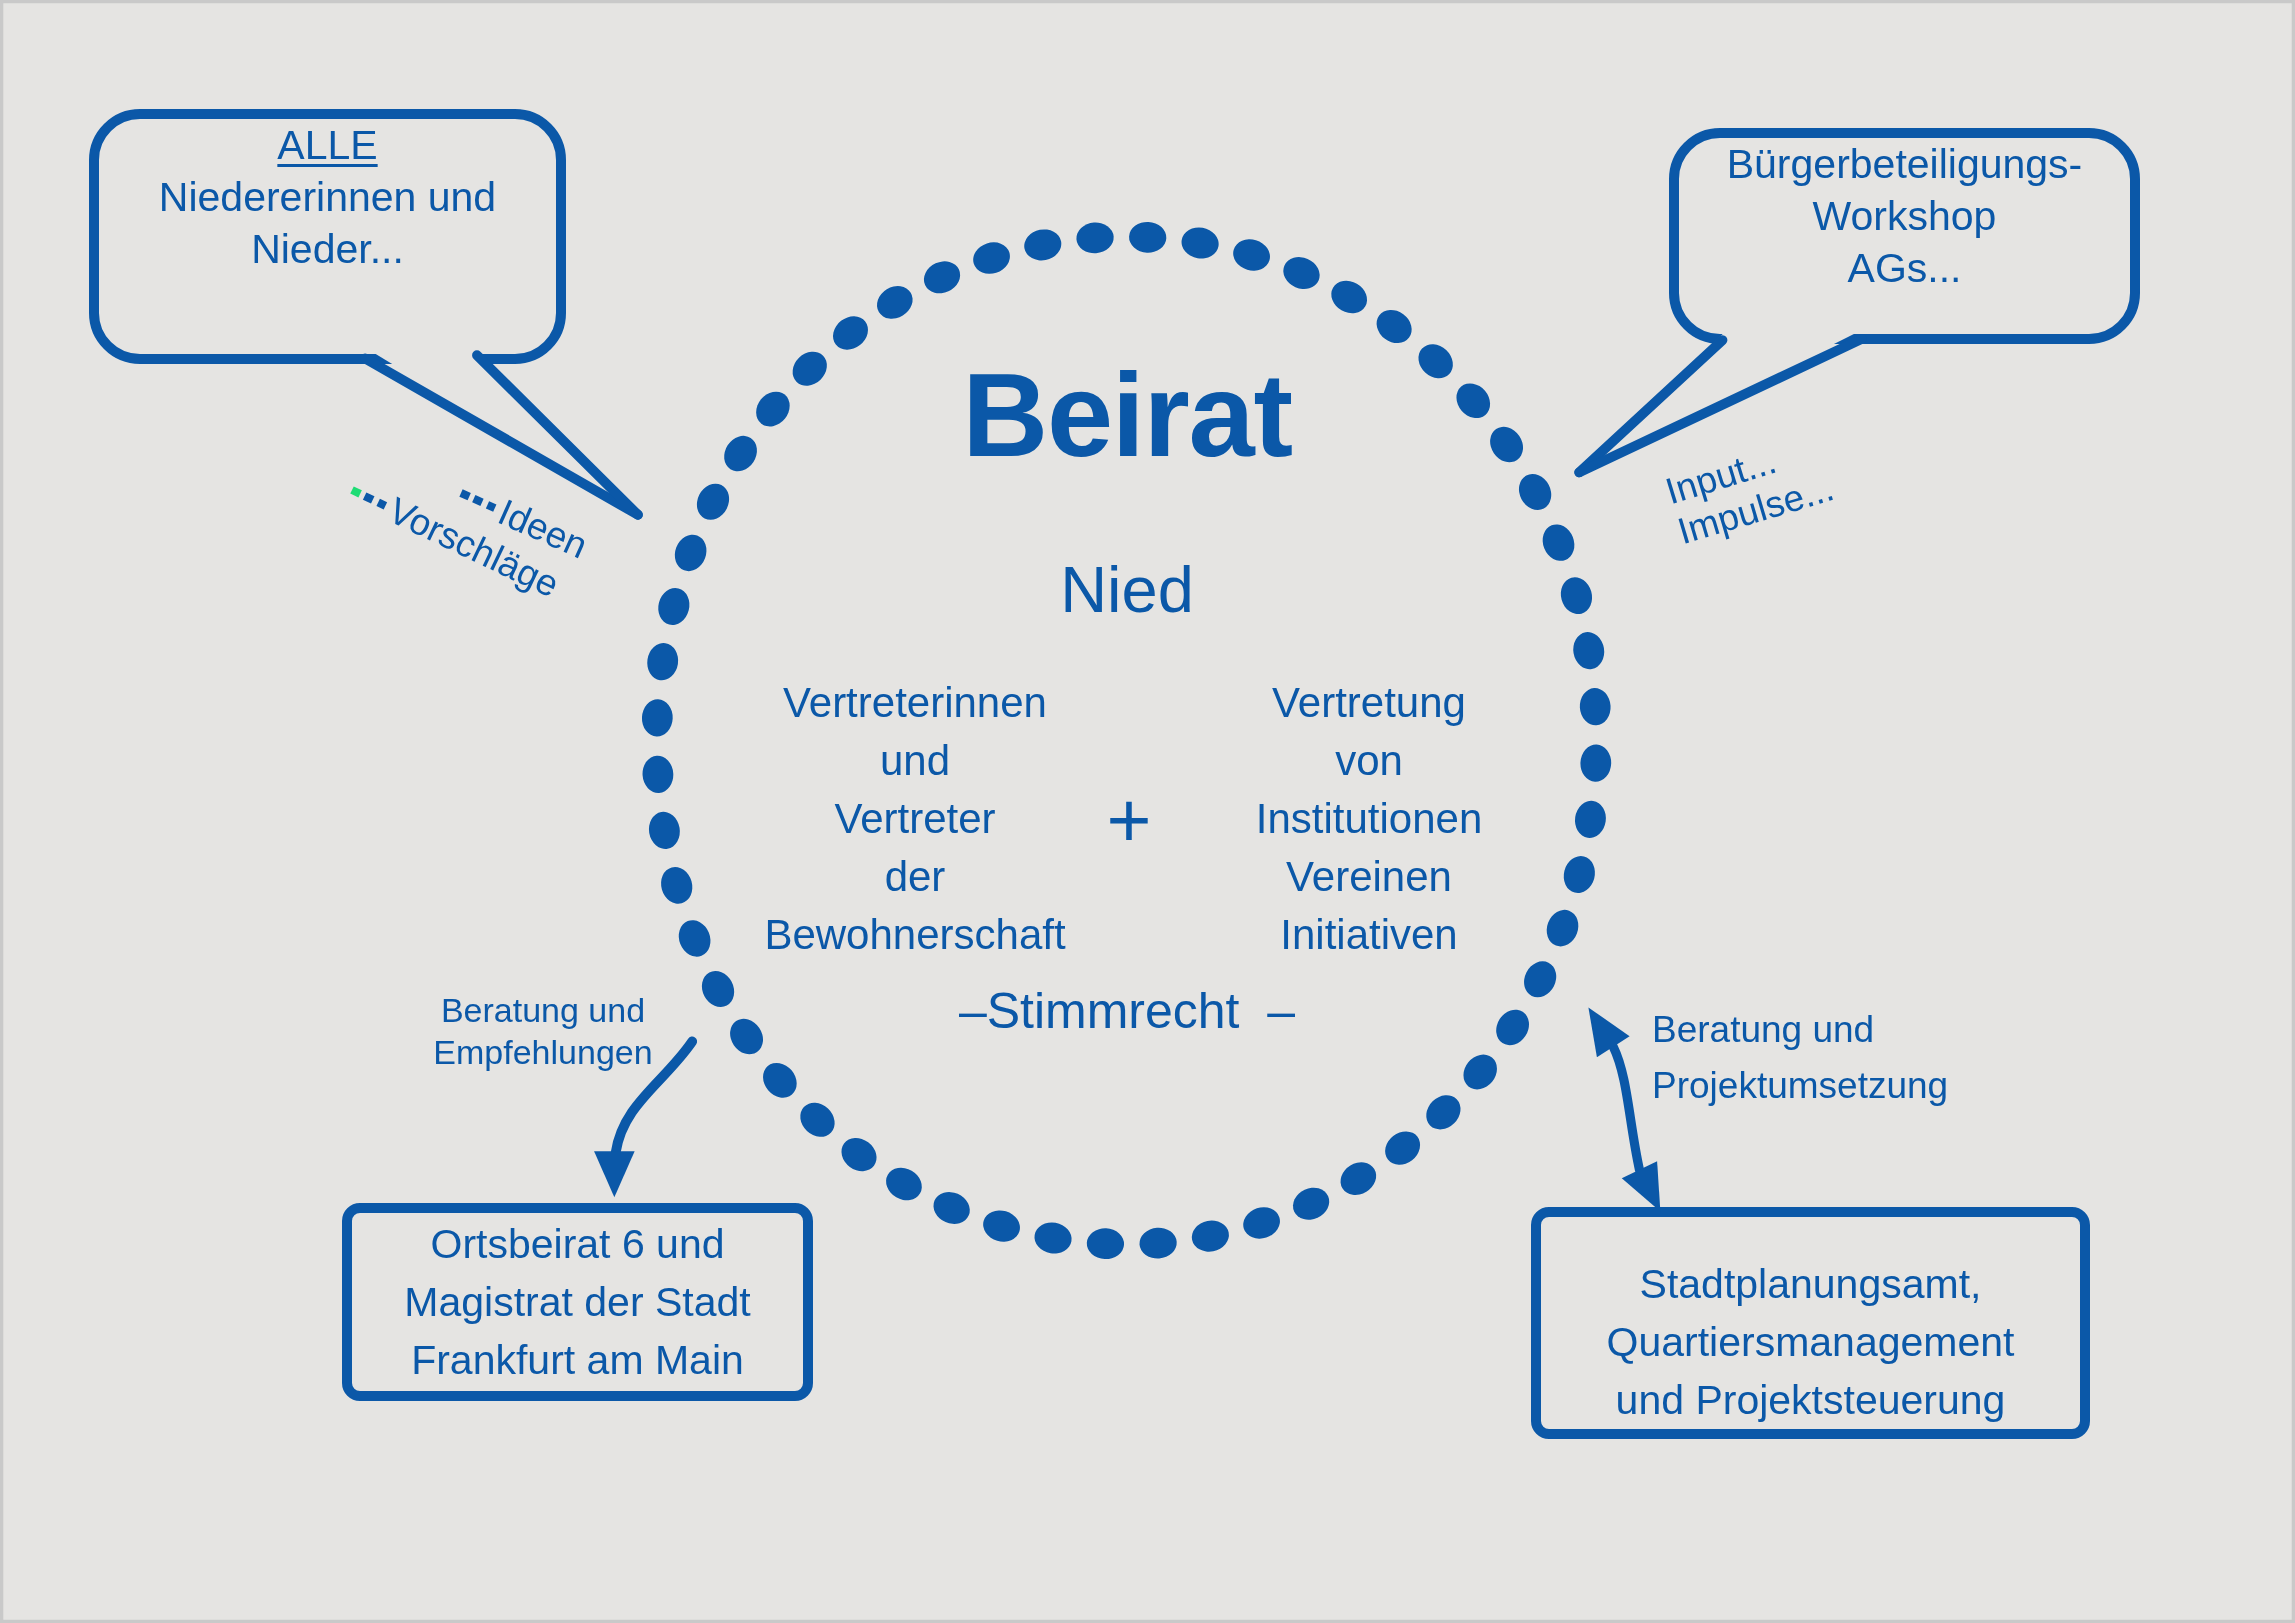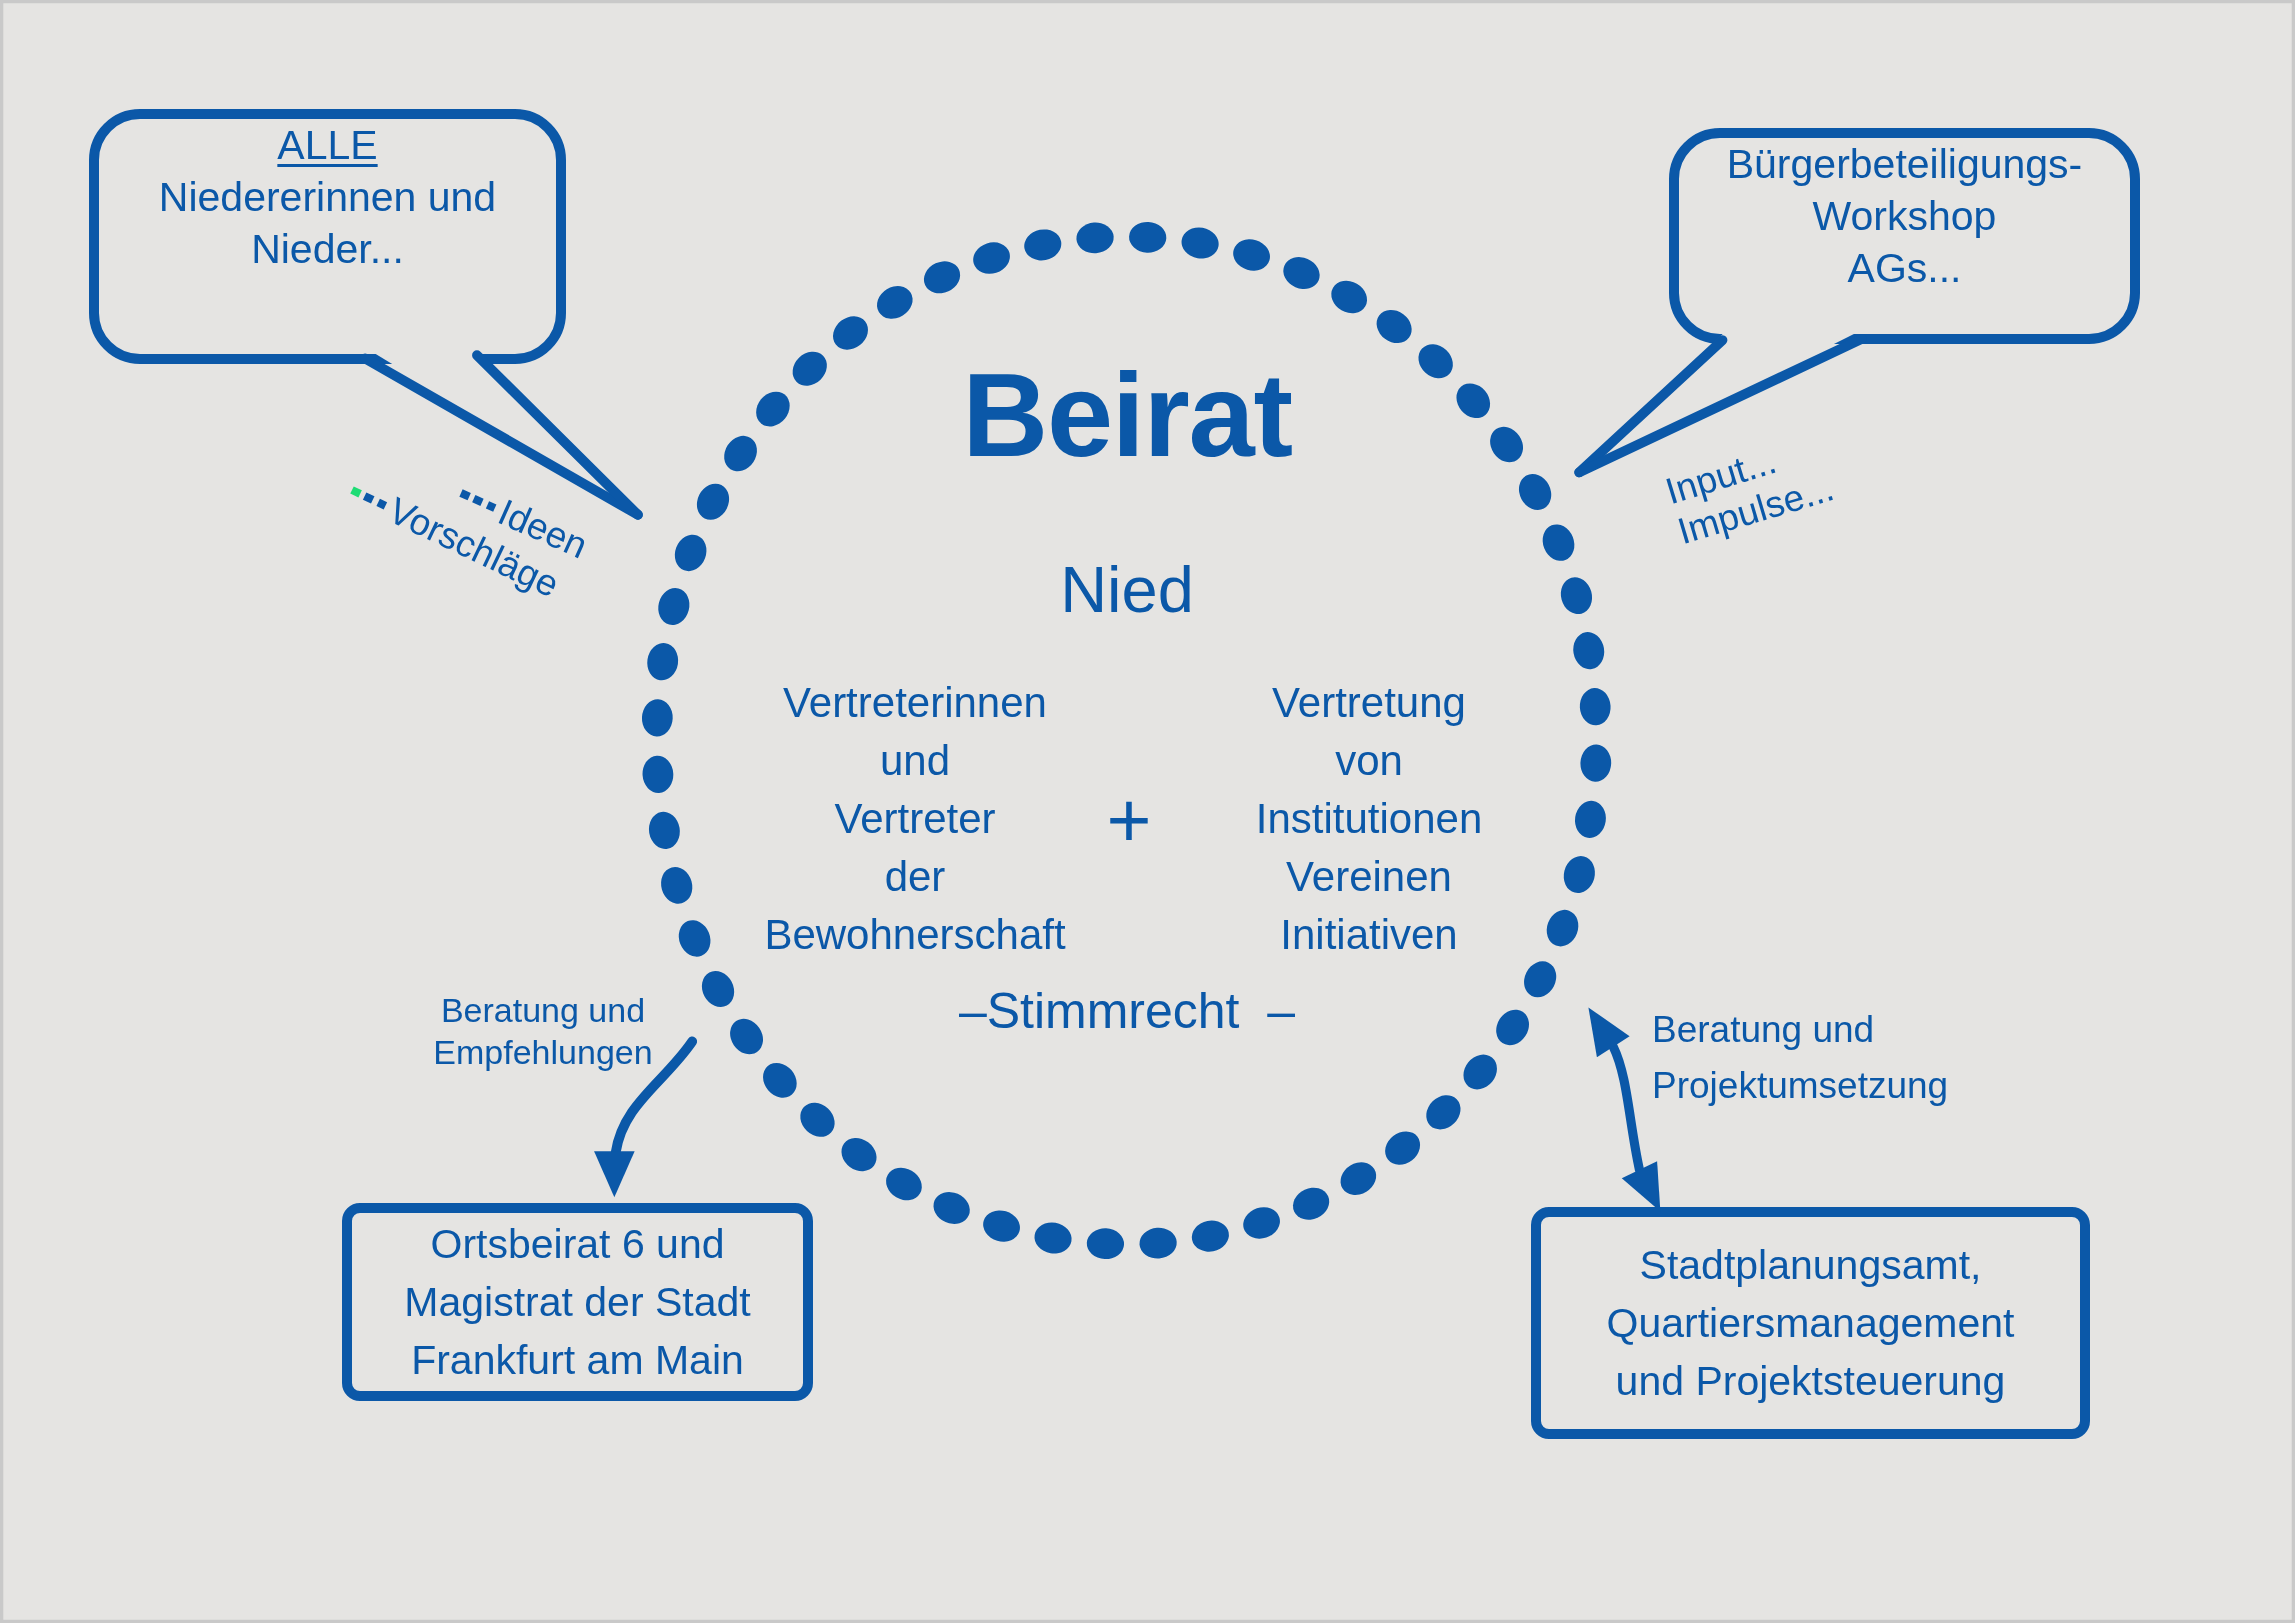--- a/index.html
+++ b/index.html
@@ -77,21 +77,21 @@
     <div class="line">Workshop</div>
     <div class="line">AGs...</div>
   </div>
 
   <div class="box" style="left:342px;top:1203px;width:471px;height:198px;">
     <div class="line">Ortsbeirat 6 und</div>
     <div class="line">Magistrat der Stadt</div>
     <div class="line">Frankfurt am Main</div>
   </div>
 
-  <div class="box" style="left:1531px;top:1207px;width:559px;height:232px;">
+  <div class="box" style="left:1531px;top:1207px;width:559px;height:232px;justify-content:flex-end;">
     <div class="line">Stadtplanungsamt,</div>
     <div class="line">Quartiersmanagement</div>
     <div class="line">und Projektsteuerung</div>
   </div>
 
   <div class="abs rot-label" style="left:461px;top:472px;transform:rotate(24deg);">
     <span class="sq"></span>
       <span class="sq"></span>
       <span class="sq"></span>
     <span>Ideen</span>

